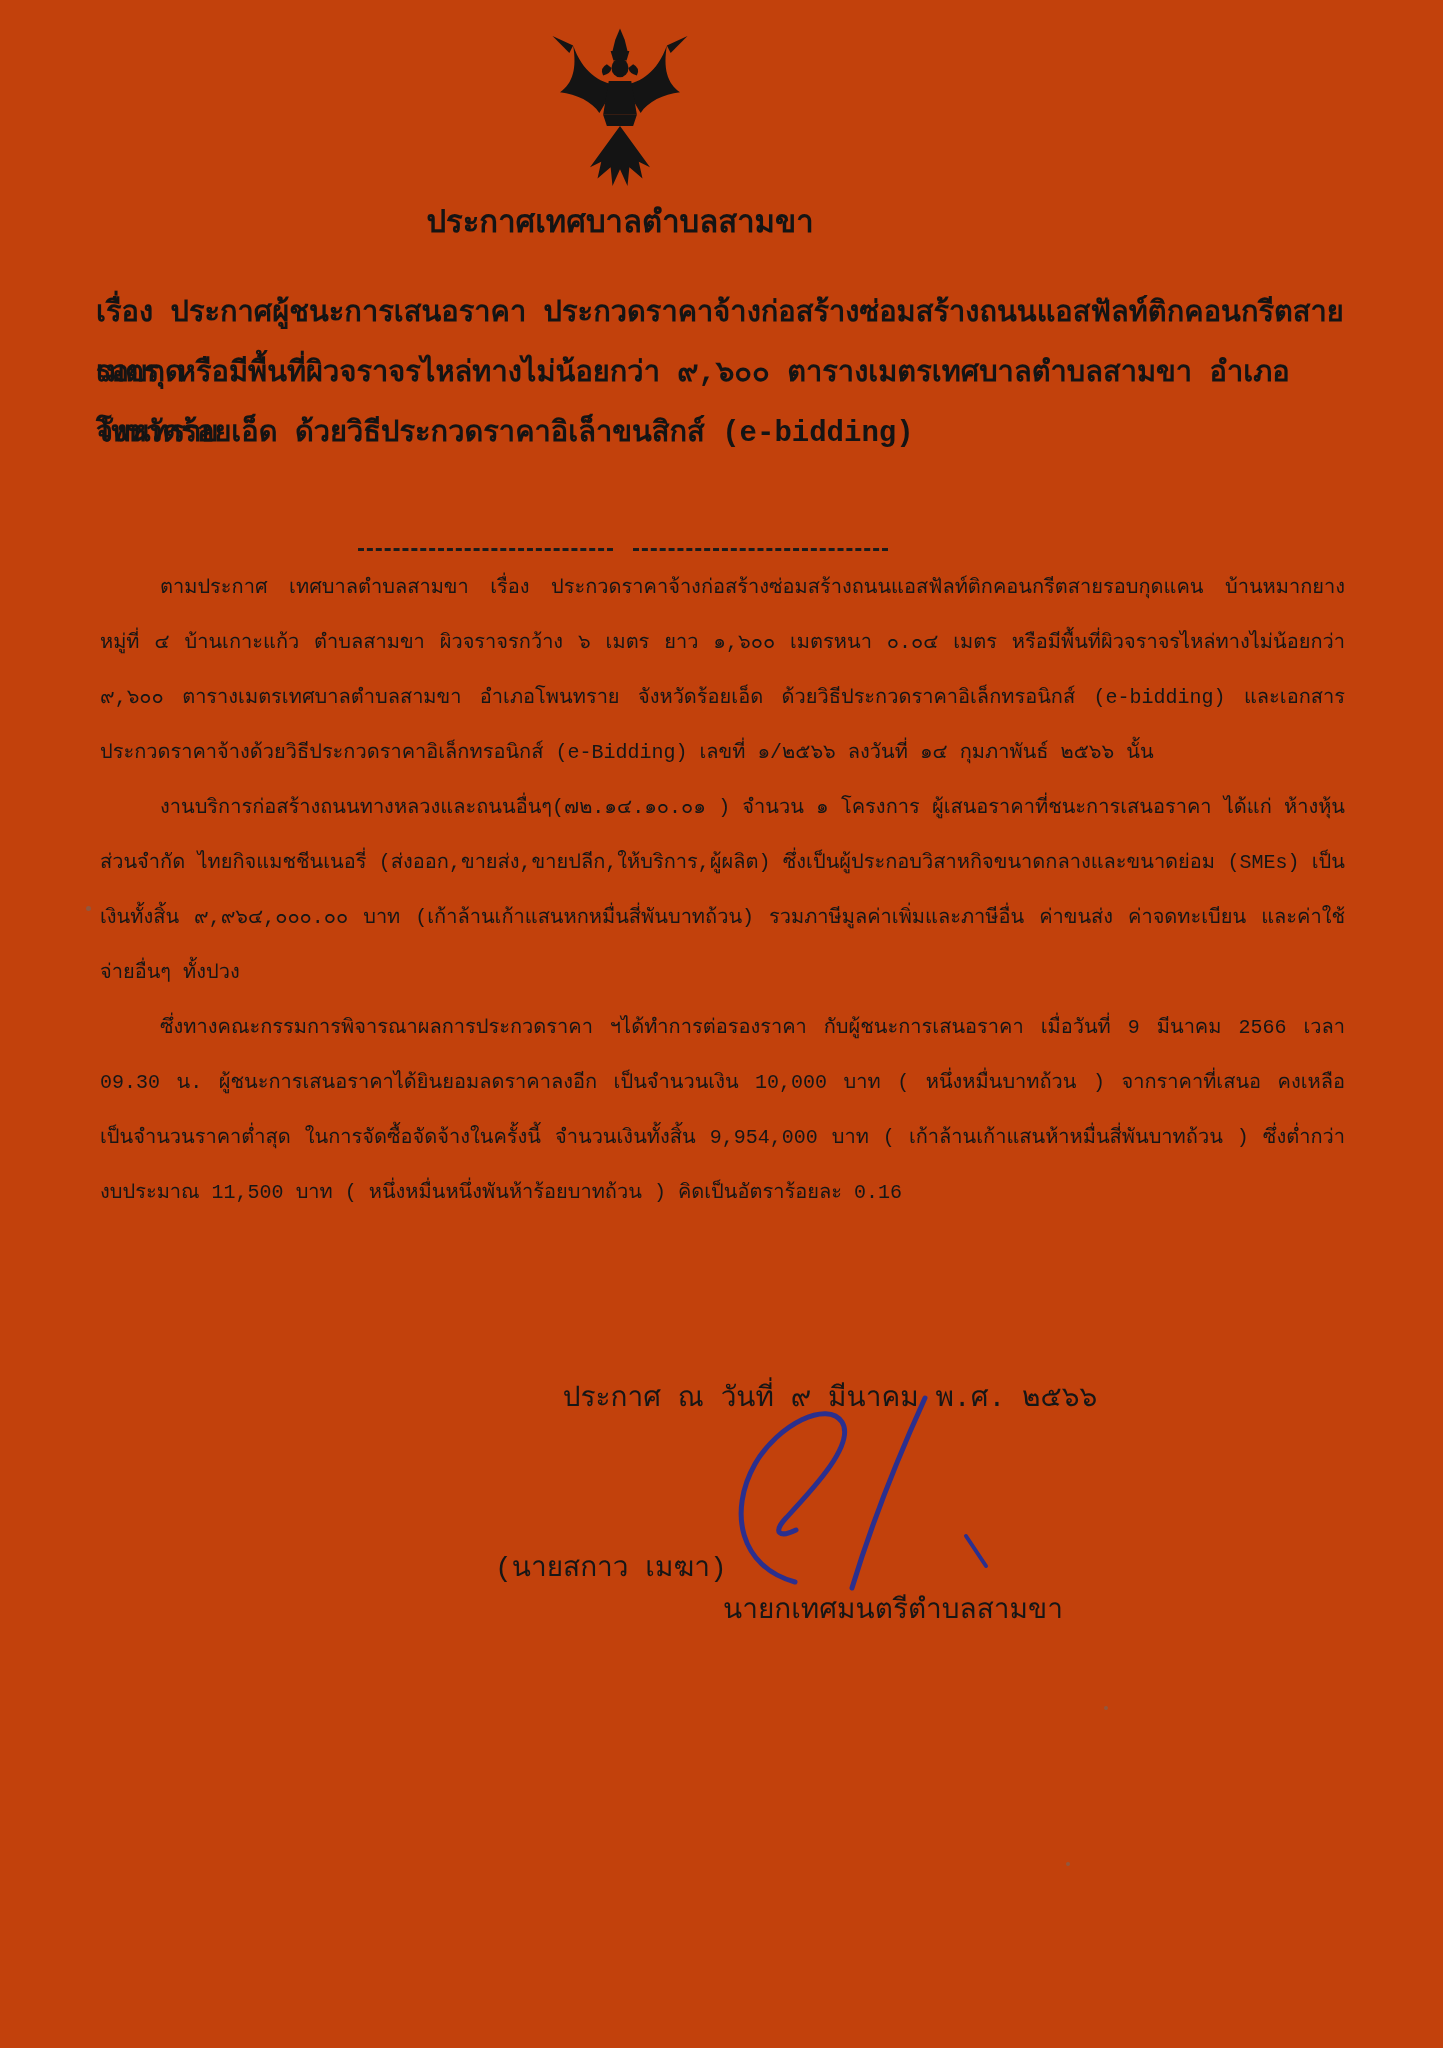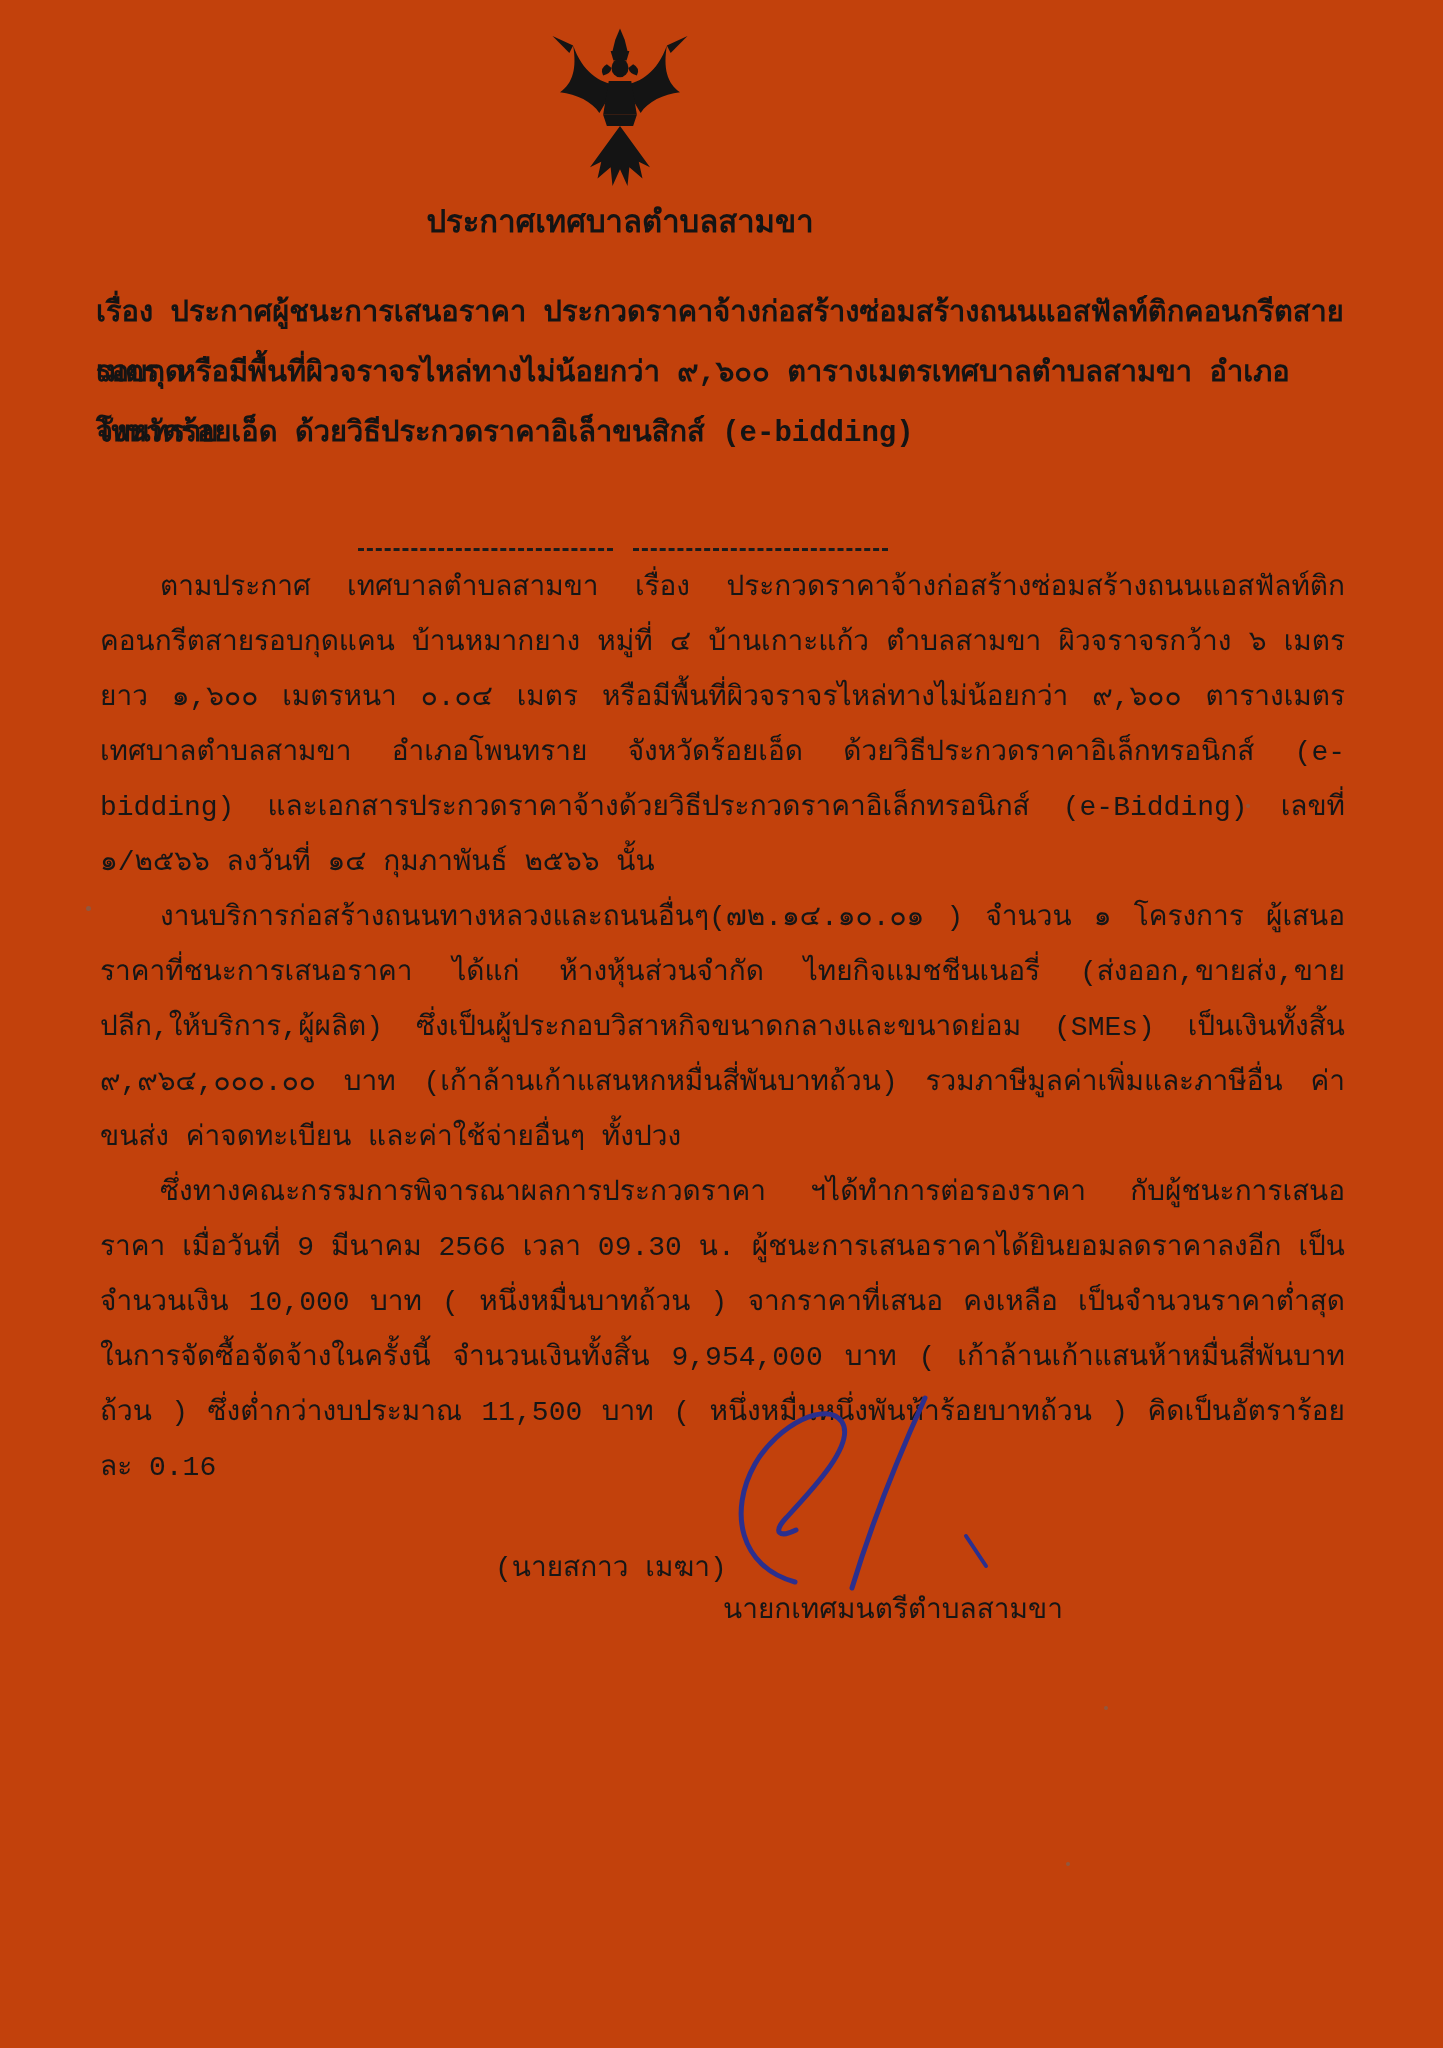--- a/index.html
+++ b/index.html
@@ -22,21 +22,21 @@
     font-size:29px;font-weight:bold;line-height:60px;color:#141414;
   }
   .subject .line{height:60px;}
   .divider{
     position:absolute;top:548px;left:358px;width:530px;
     display:flex;gap:20px;align-items:center;
   }
   .divider .seg{flex:1;border-top:3px dashed #1c1c1c;height:0;}
   .body-text{
     position:absolute;top:560px;left:100px;width:1245px;
-    font-size:28px;line-height:55px;text-align:justify;color:#161616;
+    font-size:20px;line-height:55px;text-align:justify;color:#161616;
   }
   .body-text p{margin:0;text-indent:60px;}
   .announce-date{
     position:absolute;top:1374px;left:430px;width:800px;
     text-align:center;font-size:28px;color:#161616;
   }
   .signature-svg{position:absolute;left:700px;top:1392px;width:330px;height:200px;}
   .signature-tick{position:absolute;left:962px;top:1532px;width:30px;height:40px;}
   .signer-name{
     position:absolute;top:1544px;left:495px;width:800px;
@@ -86,20 +86,21 @@
     <div class="seg"></div>
     <div class="seg"></div>
   </div>
 
   <div class="body-text">
     <p>ตามประกาศ เทศบาลตำบลสามขา เรื่อง ประกวดราคาจ้างก่อสร้างซ่อมสร้างถนนแอสฟัลท์ติกคอนกรีตสายรอบกุดแคน บ้านหมากยาง หมู่ที่ ๔ บ้านเกาะแก้ว ตำบลสามขา ผิวจราจรกว้าง ๖ เมตร ยาว ๑,๖๐๐ เมตรหนา ๐.๐๔ เมตร หรือมีพื้นที่ผิวจราจรไหล่ทางไม่น้อยกว่า ๙,๖๐๐ ตารางเมตรเทศบาลตำบลสามขา อำเภอโพนทราย จังหวัดร้อยเอ็ด ด้วยวิธีประกวดราคาอิเล็กทรอนิกส์ (e-bidding) และเอกสารประกวดราคาจ้างด้วยวิธีประกวดราคาอิเล็กทรอนิกส์ (e-Bidding) เลขที่ ๑/๒๕๖๖ ลงวันที่ ๑๔ กุมภาพันธ์ ๒๕๖๖ นั้น</p>
     <p>งานบริการก่อสร้างถนนทางหลวงและถนนอื่นๆ(๗๒.๑๔.๑๐.๐๑ ) จำนวน ๑ โครงการ ผู้เสนอราคาที่ชนะการเสนอราคา ได้แก่ ห้างหุ้นส่วนจำกัด ไทยกิจแมชชีนเนอรี่ (ส่งออก,ขายส่ง,ขายปลีก,ให้บริการ,ผู้ผลิต) ซึ่งเป็นผู้ประกอบวิสาหกิจขนาดกลางและขนาดย่อม (SMEs) เป็นเงินทั้งสิ้น ๙,๙๖๔,๐๐๐.๐๐ บาท (เก้าล้านเก้าแสนหกหมื่นสี่พันบาทถ้วน) รวมภาษีมูลค่าเพิ่มและภาษีอื่น ค่าขนส่ง ค่าจดทะเบียน และค่าใช้จ่ายอื่นๆ ทั้งปวง</p>
     <p>ซึ่งทางคณะกรรมการพิจารณาผลการประกวดราคา ฯได้ทำการต่อรองราคา กับผู้ชนะการเสนอราคา เมื่อวันที่ 9 มีนาคม 2566  เวลา 09.30  น. ผู้ชนะการเสนอราคาได้ยินยอมลดราคาลงอีก เป็นจำนวนเงิน  10,000 บาท ( หนึ่งหมื่นบาทถ้วน )  จากราคาที่เสนอ คงเหลือ เป็นจำนวนราคาต่ำสุด ในการจัดซื้อจัดจ้างในครั้งนี้  จำนวนเงินทั้งสิ้น  9,954,000  บาท ( เก้าล้านเก้าแสนห้าหมื่นสี่พันบาทถ้วน )  ซึ่งต่ำกว่างบประมาณ  11,500 บาท ( หนึ่งหมื่นหนึ่งพันห้าร้อยบาทถ้วน ) คิดเป็นอัตราร้อยละ  0.16</p>
   </div>
 
+  <div class="announce-date">ประกาศ ณ วันที่ ๙ มีนาคม พ.ศ. ๒๕๖๖</div>
 
   <svg class="signature-svg" viewBox="0 0 330 200" aria-hidden="true">
     <g fill="none" stroke="#2b2f8e" stroke-width="5" stroke-linecap="round">
       <path d="M95 190 C40 175 28 120 55 72 C78 32 128 8 142 30 C156 52 112 98 86 126 C72 141 80 146 96 138"></path>
       <path d="M225 6 C205 50 175 120 152 196"></path>
     </g>
   </svg>
   <svg class="signature-tick" viewBox="0 0 30 40" aria-hidden="true">
     <path d="M4 4 L24 34" fill="none" stroke="#2b2f8e" stroke-width="4" stroke-linecap="round"></path>
   </svg>

